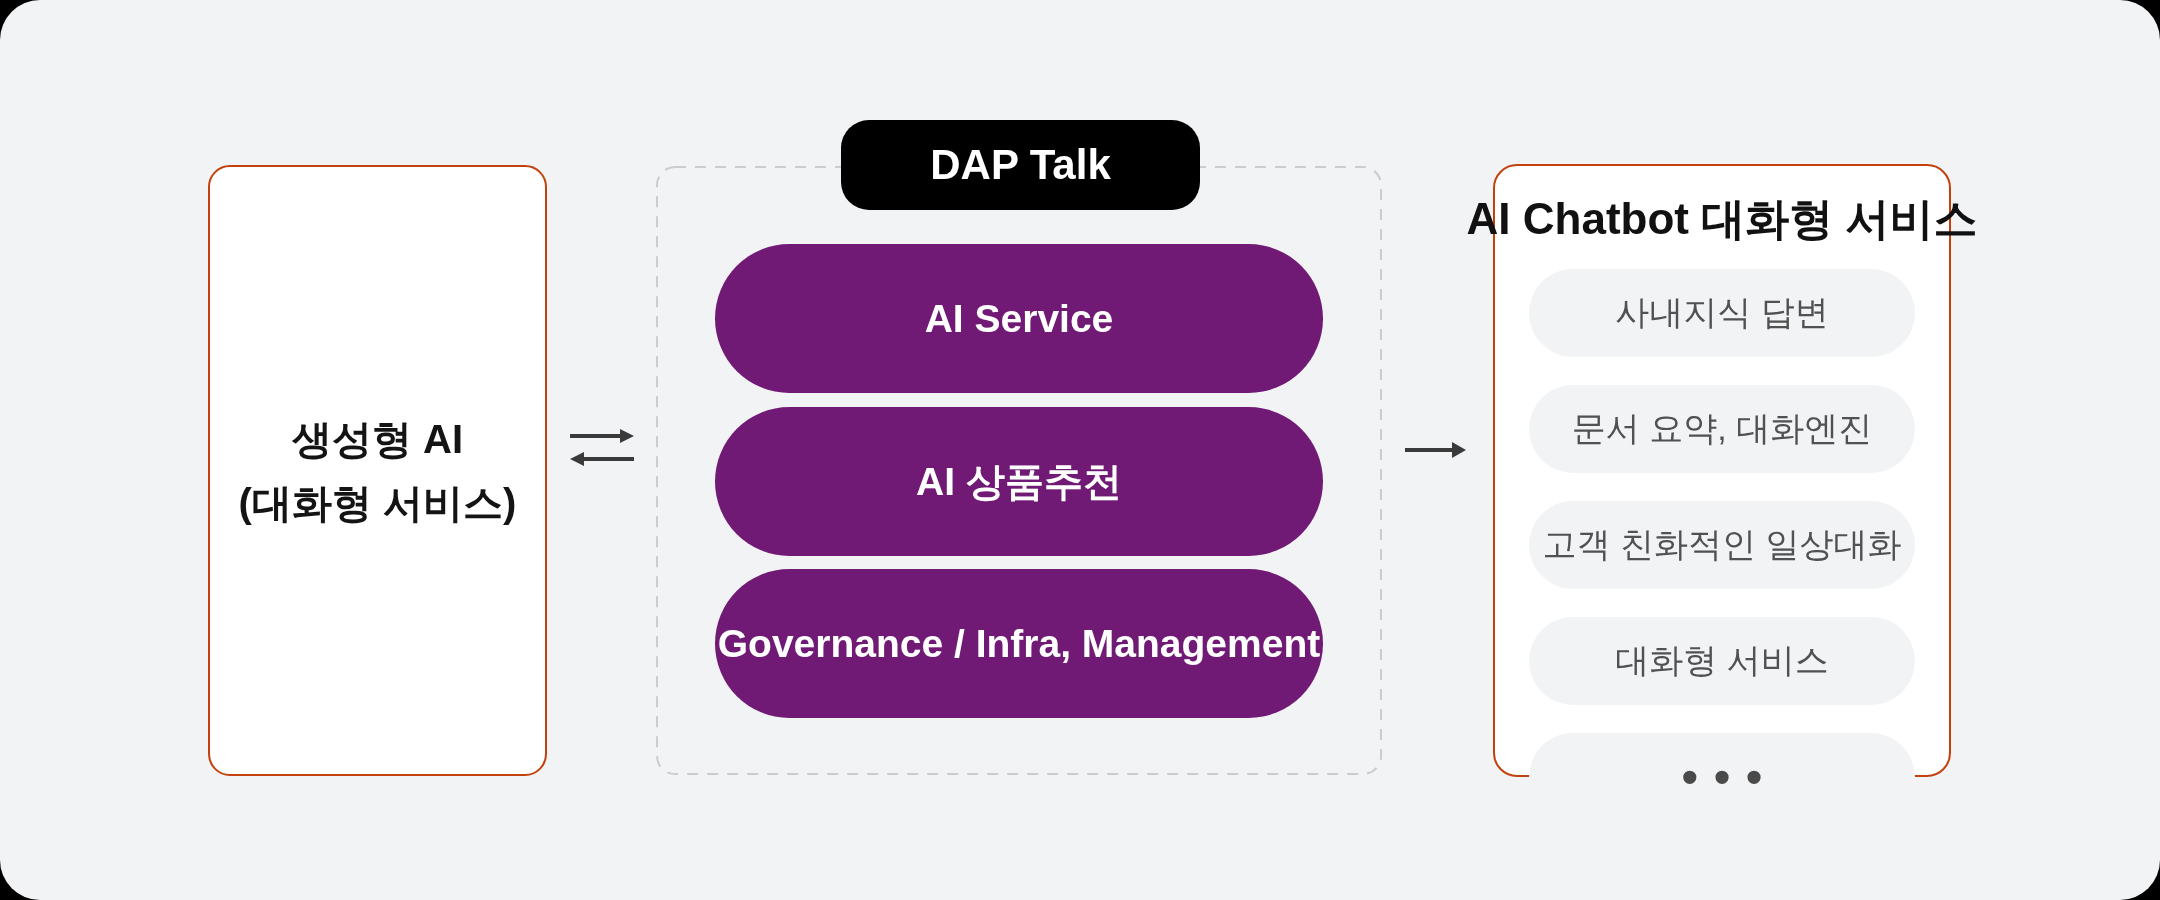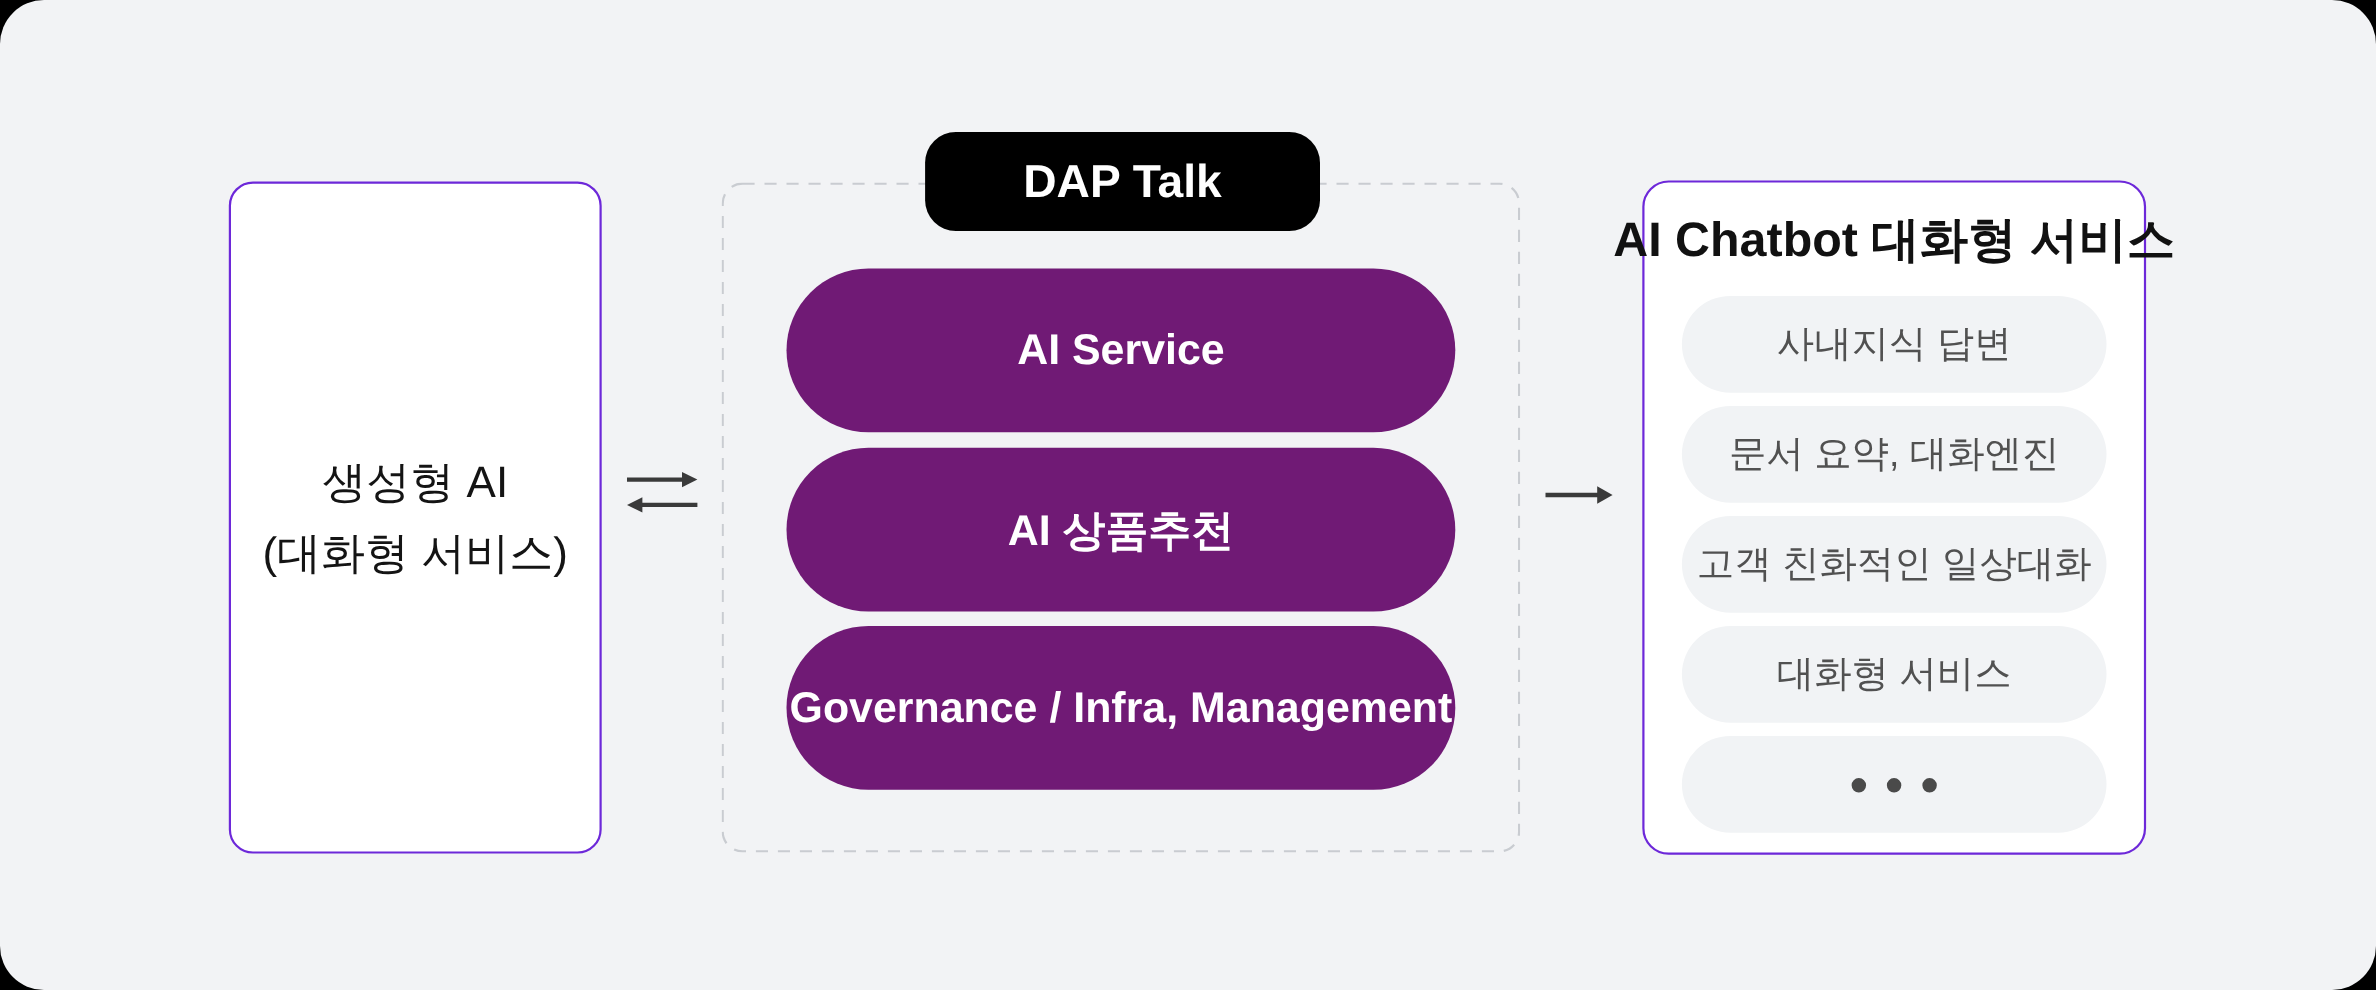--- a/index.html
+++ b/index.html
@@ -10,33 +10,33 @@
     position: relative;
     width: 2160px; height: 900px;
     background: #F2F3F5;
     border-radius: 40px;
     overflow: hidden;
   }
 
   .card {
     position: absolute;
     background: #FFFFFF;
-    border: 2px solid #6d28d9;
+    border: 2px solid #c2410c;
   }
 
   
   .left-card {
     left: 208px; top: 165px;
     width: 339px; height: 611px;
     border-radius: 22px;
     display: flex; flex-direction: column;
     align-items: center; justify-content: center;
   }
   .left-card .line {
-    font-size: 40px; font-weight: 400; color: #141414;
+    font-size: 40px; font-weight: 700; color: #141414;
     line-height: 64px; text-align: left; white-space: nowrap;
   }
 
   
   .arrow-pair { position: absolute; left: 568px; top: 428px; }
   .flow-arrow { position: absolute; left: 1404px; top: 436px; }
 
   
   .dap-frame { position: absolute; left: 656px; top: 166px; width: 726px; height: 609px; }
   .dap-frame svg { position: absolute; left: 0; top: 0; }
@@ -74,21 +74,21 @@
     border-radius: 24px;
     display: flex; flex-direction: column; align-items: center;
   }
   .right-card .title {
     margin-top: 27px;
     font-size: 44px; font-weight: 700; color: #111111;
     line-height: 52px; text-align: center; white-space: nowrap;
   }
   .chips {
     margin-top: 24px;
-    display: flex; flex-direction: column; gap: 12px;
+    display: flex; flex-direction: column; gap: 28px;
     width: 100%; padding: 0 34px;
   }
   .chip {
     width: 100%; height: 88px;
     background: #F1F3F5;
     border-radius: 44px;
     display: flex; align-items: center; justify-content: center;
     font-size: 34px; font-weight: 500; color: #515151;
     white-space: nowrap;
   }

